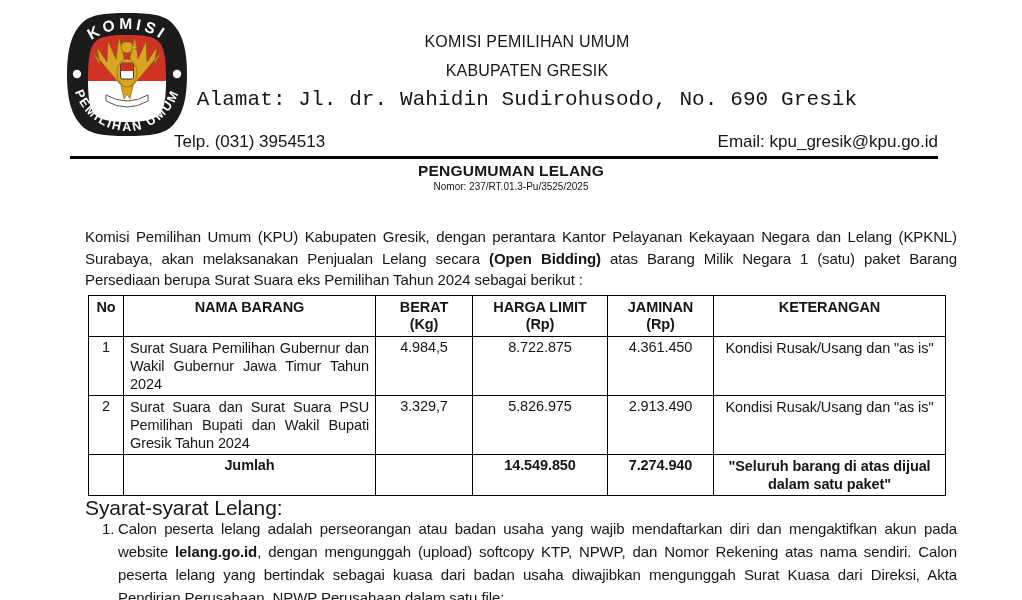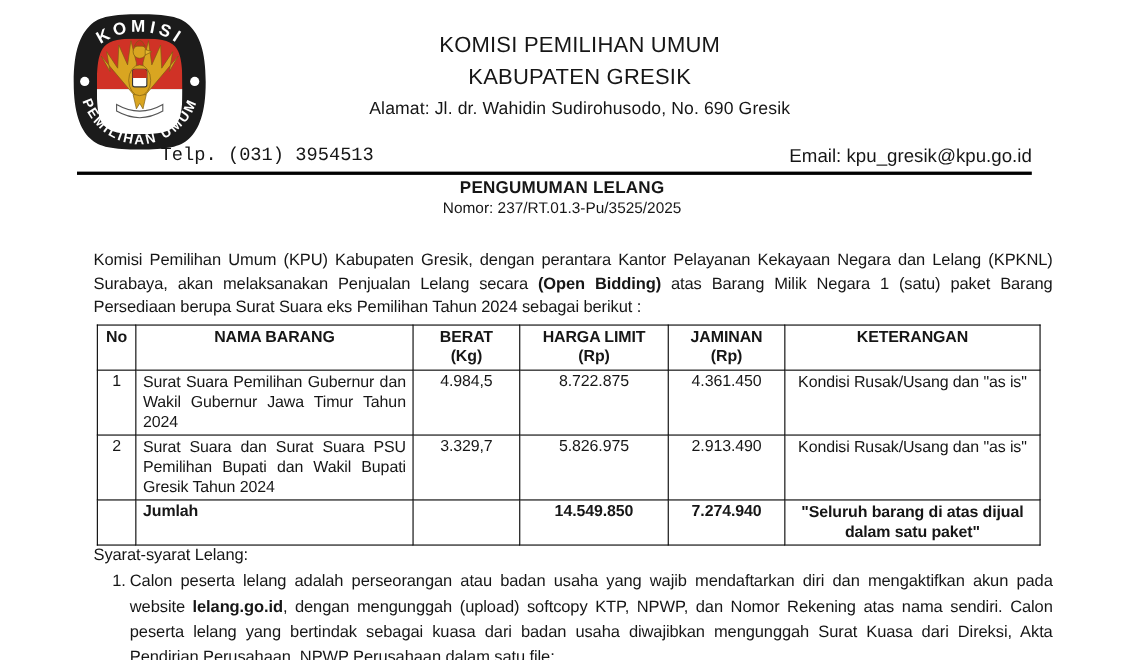--- a/index.html
+++ b/index.html
@@ -6,55 +6,55 @@
   body{
     width:1022px;height:600px;position:relative;overflow:hidden;
     background:#ffffff;color:#161616;
     font-family:"Liberation Sans","DejaVu Sans",sans-serif;
   }
   .abs{position:absolute;}
 
   
   .logo{left:62px;top:11px;width:130px;height:127px;}
   .header-block{left:102px;right:70px;top:27px;text-align:center;line-height:29px;}
-  .org-line{font-size:20px;letter-spacing:.2px;}
-  .addr-line{font-size:16px;letter-spacing:.1px;}
+  .org-line{font-size:16px;letter-spacing:.2px;}
+  .addr-line{font-size:21px;letter-spacing:.1px;font-family:Liberation Mono, monospace;}
   .contact-row{top:132px;left:70px;width:868px;display:flex;justify-content:space-between;
     font-size:17px;}
-  .contact-row .phone{margin-left:76px;font-family:Liberation Mono, monospace;}
+  .contact-row .phone{margin-left:104px;}
   .contact-row .email{margin-right:0;}
   .rule{top:156px;left:70px;width:868px;height:3px;background:#000;}
 
   
   .title-block{top:162px;left:0;width:1022px;text-align:center;}
   .doc-title{font-size:15.5px;font-weight:bold;letter-spacing:.2px;}
-  .doc-number{font-size:14px;margin-top:1px;}
+  .doc-number{font-size:10px;margin-top:1px;}
 
   
   .intro{top:226px;left:85px;width:872px;font-size:15px;line-height:21.5px;
     text-align:justify;letter-spacing:-.1px;}
 
   
   table.lots{top:295px;left:88px;width:857px;border-collapse:collapse;table-layout:fixed;position:absolute;}
   table.lots th,table.lots td{border:1.5px solid #000;font-size:14.5px;vertical-align:top;
     padding:2px 6px;letter-spacing:-.1px;}
   table.lots th{font-weight:bold;text-align:center;line-height:17px;padding:3px 2px;}
   tr.hdr{height:39px;}
   tr.r1{height:55px;}
   tr.r2{height:54px;}
   tr.total{height:37px;}
   td.c-no{text-align:center;}
   td.c-name{text-align:justify;line-height:18px;}
   td.c-num{text-align:center;}
   td.c-note{text-align:center;line-height:18px;}
   tr.total td{font-weight:bold;}
-  tr.total .t-label{}
+  tr.total .t-label{text-align:center;}
 
   
-  .terms-heading{top:496px;left:85px;font-size:15px;letter-spacing:-.1px;}
+  .terms-heading{top:496px;left:85px;font-size:21px;letter-spacing:-.1px;}
   .term-item{top:517px;left:85px;width:872px;box-sizing:border-box;padding-left:33px;
     font-size:15px;line-height:23px;text-align:justify;letter-spacing:-.1px;}
   .term-number{position:absolute;left:17px;top:0;}
   .b{font-weight:bold;}
   .i{}
 </style>
 </head>
 <body>
 
 <div class="abs logo">

